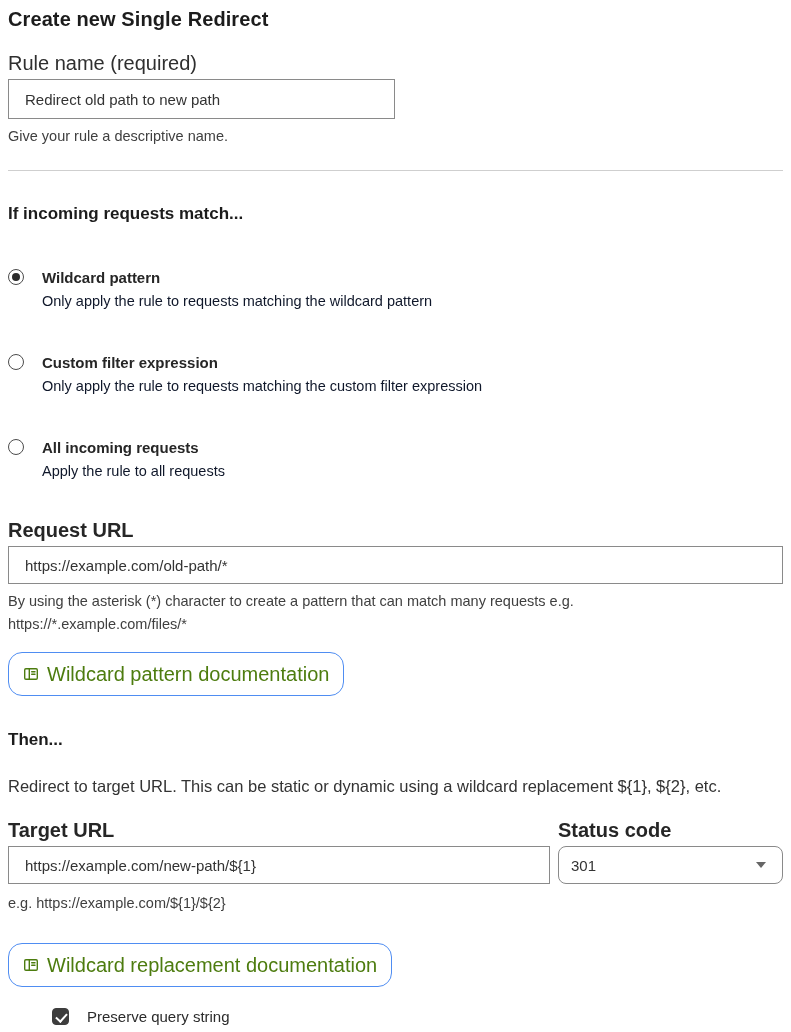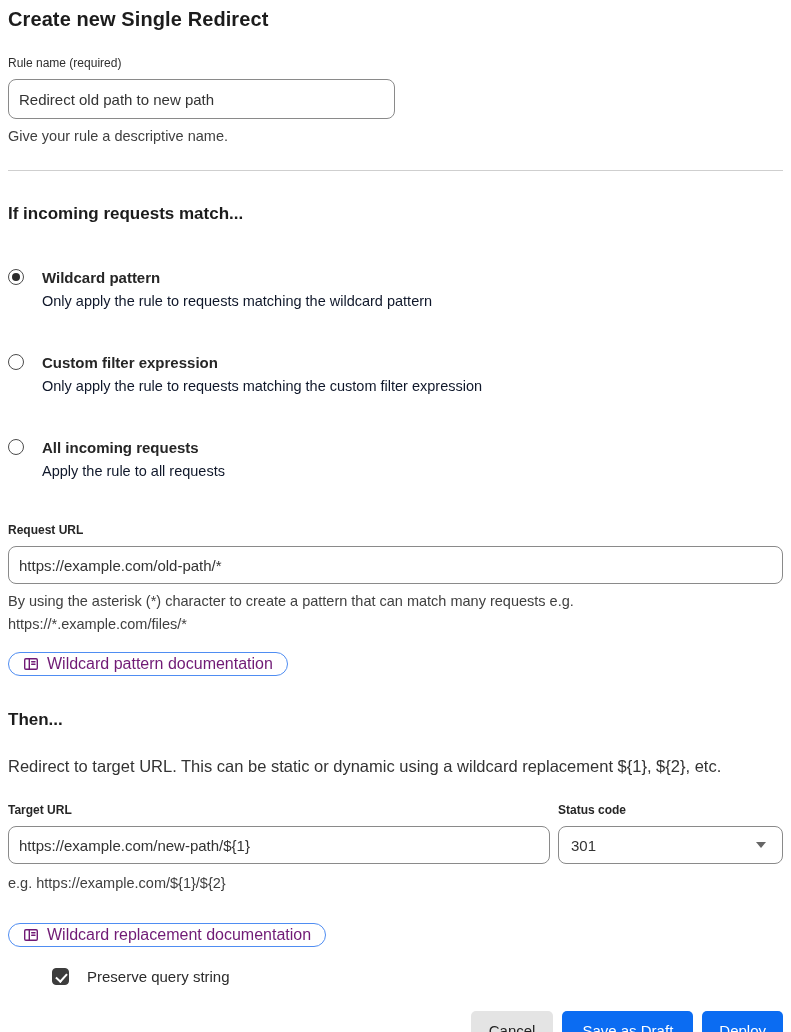--- a/index.html
+++ b/index.html
@@ -13,29 +13,29 @@
   }
   .container { padding: 6px 8px 0 8px; }
 
   
   .page-title {
     font-size: 20px; font-weight: 700; color: #1c1c1c;
     margin: 0 0 23px 0; line-height: 26px; letter-spacing: 0.1px;
   }
 
   
-  .field-label { font-size: 12px; color: #2f2f2f; display: block; margin-bottom: 7px; line-height: 17px; }
+  .field-label { font-size: 20px; color: #2f2f2f; display: block; margin-bottom: 7px; line-height: 17px; }
   .field-label.semibold { font-weight: 700; color: #262626; }
   .help-text { font-size: 14.5px; color: #404040; margin-top: 6px; line-height: 23px; }
 
   
   .text-input {
     height: 40px; width: 100%;
-    border: 1px solid #8a8a8a; border-radius: 8px;
-    padding: 0 10px; font-size: 15px; color: #333;
+    border: 1px solid #8a8a8a; border-radius: 0;
+    padding: 0 16px; font-size: 15px; color: #333;
     font-family: "Liberation Sans", sans-serif;
     background: #fff; outline: none;
   }
   .rule-name-input-wrap { width: 387px; }
   .req-input { height: 38px; }
 
   
   .divider { border: none; border-top: 1px solid #cfcfcf; margin: 22px 0 0 0; }
 
   
@@ -60,23 +60,23 @@
   .radio-texts { line-height: 21px; }
   .radio-label { font-size: 15px; font-weight: 700; color: #262626; display: block; }
   .radio-desc { font-size: 14.5px; color: #0f172a; display: block; margin-top: 3px; }
 
   .request-url-label { margin-top: 40px; }
   .request-url-help { max-width: 640px; }
 
   
   .doc-button {
     display: inline-flex; align-items: center; gap: 8px;
-    height: 24px; padding: 0 14px;
+    height: 44px; padding: 0 14px;
     border: 1px solid #4f8df2; border-radius: 14px;
-    background: #fff; color: #701a75; font-size: 16px;
+    background: #fff; color: #4d7c0f; font-size: 20px;
     font-family: "Liberation Sans", sans-serif; cursor: pointer;
   }
   .doc-button-1 { margin-top: 16px; }
   .doc-button-2 { margin-top: 28px; }
   .doc-button svg { display: block; }
 
   .then-heading { margin-top: 33px; }
   .then-desc { font-size: 16.5px; color: #333; margin-top: 25px; line-height: 21px; }
 
   

